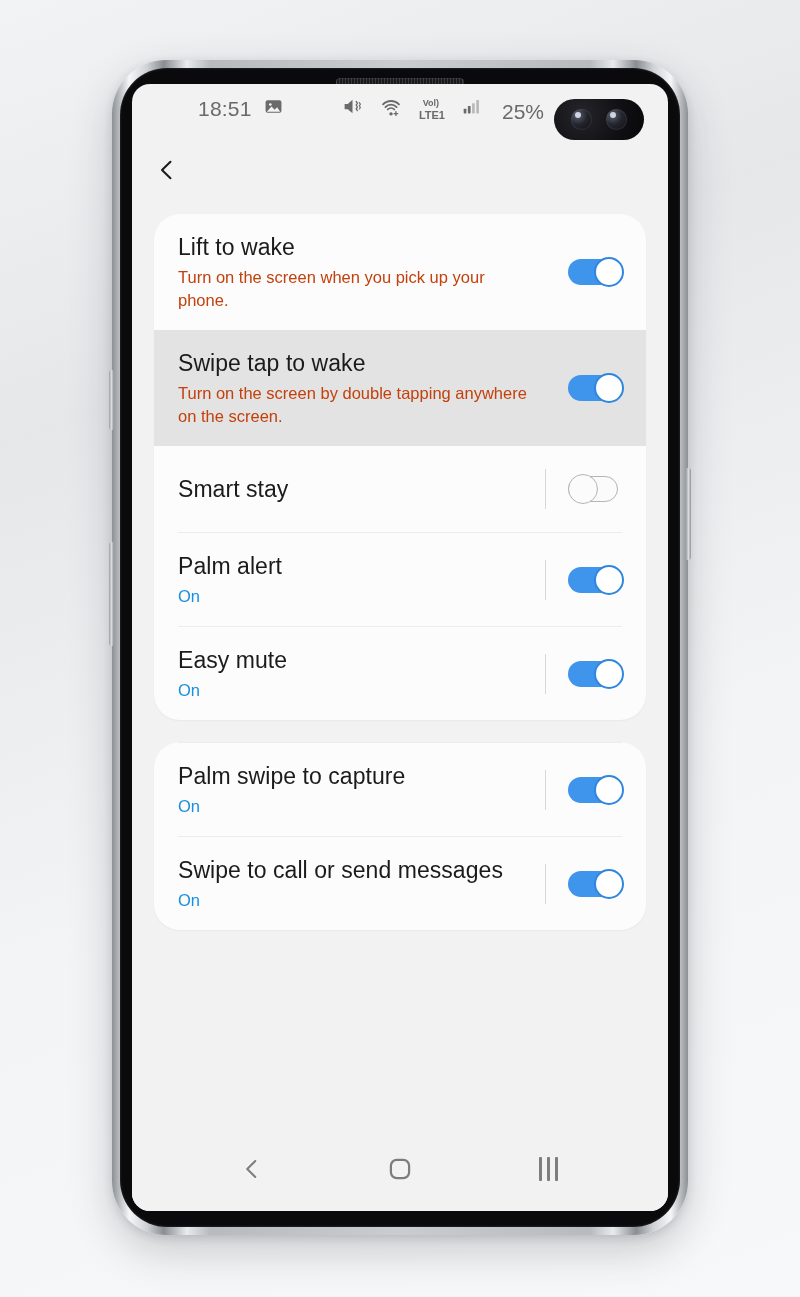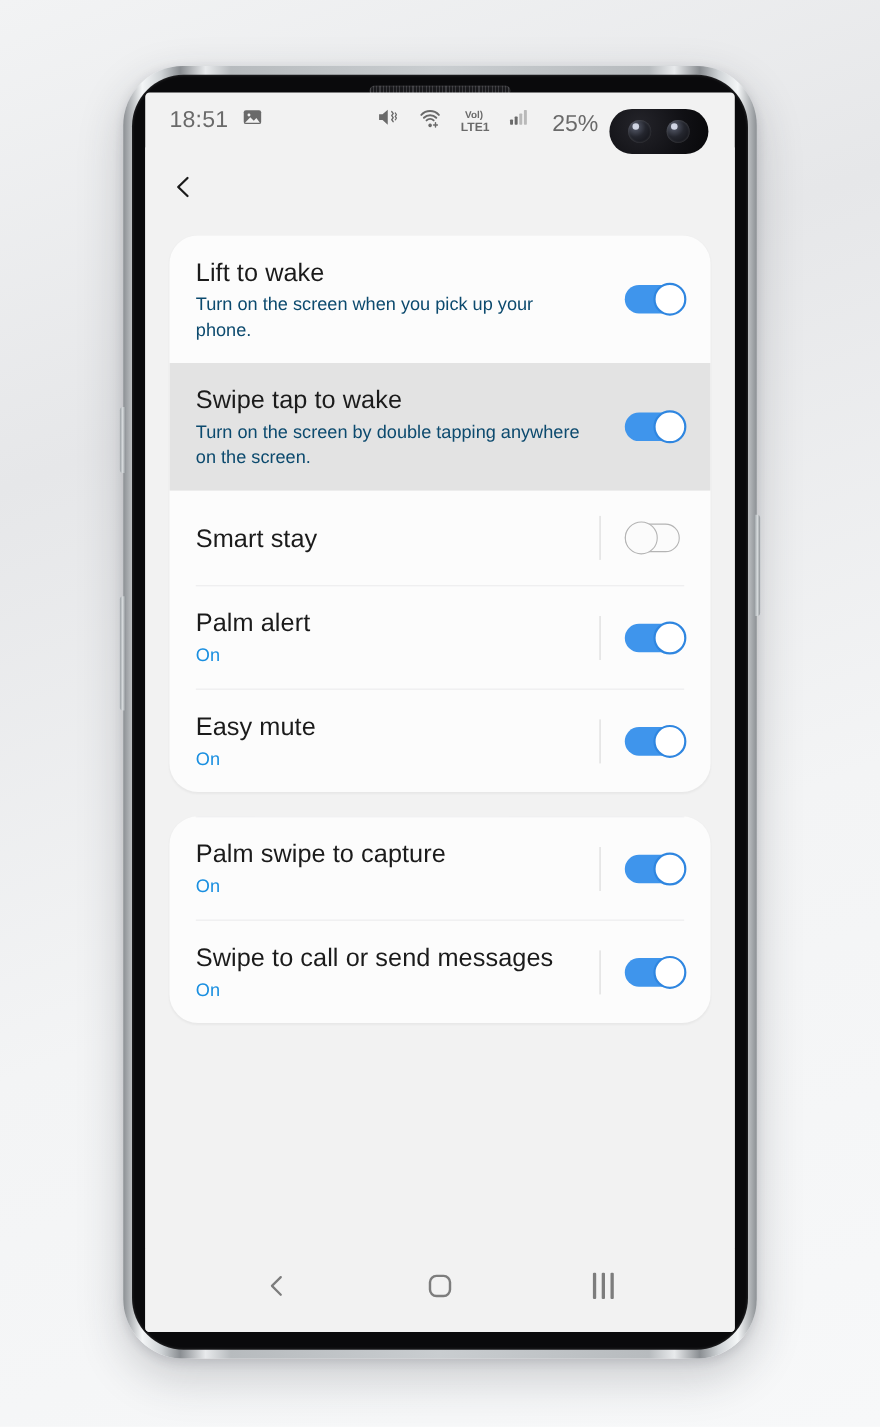--- a/index.html
+++ b/index.html
@@ -64,23 +64,24 @@
   #btn-voldn { left: -3px;  top: 482px; width: 5px; height: 104px; border-radius: 3px 0 0 3px; }
   #btn-power { right: -3px; top: 408px; width: 5px; height: 92px; border-radius: 0 3px 3px 0; }
 
   
   #screen {
     position: absolute;
     left: 20px;
     top: 24px;
     right: 20px;
     bottom: 24px;
-    border-radius: 4px;
+    border-radius: 18px;
     background: #f2f2f2;
     overflow: hidden;
+    padding-left: 44px;
   }
 
   
   #camera-cutout {
     position: absolute;
     right: 24px;
     top: 15px;
     width: 90px;
     height: 41px;
     border-radius: 21px;
@@ -173,21 +174,21 @@
 
   .row-text { flex: 1 1 auto; padding-right: 14px; }
   .row-title {
     font-size: 23px;
     color: #1b1b1b;
     line-height: 30px;
     letter-spacing: 0.05px;
   }
   .row-sub {
     font-size: 16.5px;
-    color: #0c4a6e;
+    color: #c2410c;
     line-height: 23px;
     margin-top: 4px;
     max-width: 380px;
   }
   .row-sub.accent { color: #1a8fe0; }
 
   
   .divider {
     height: 1px;
     background: #ececed;

